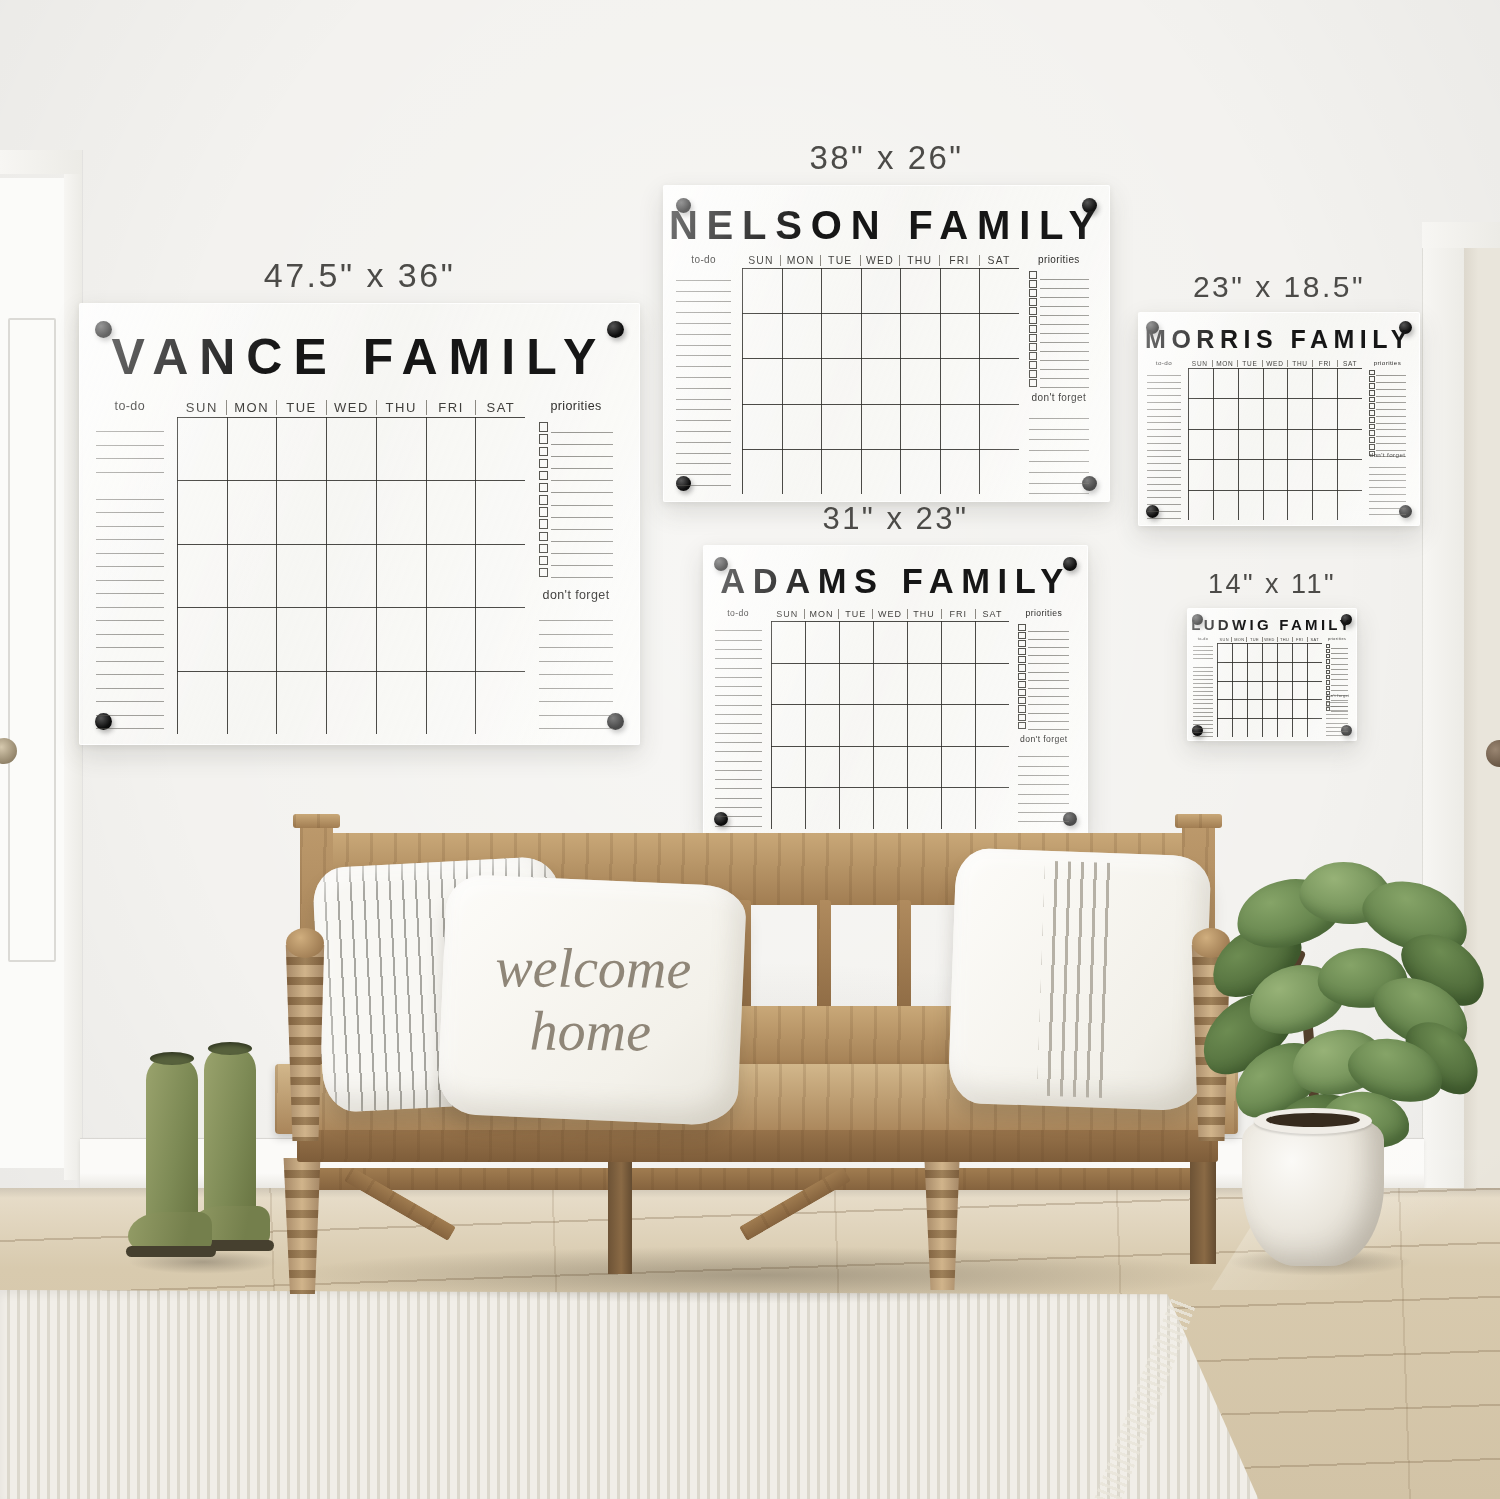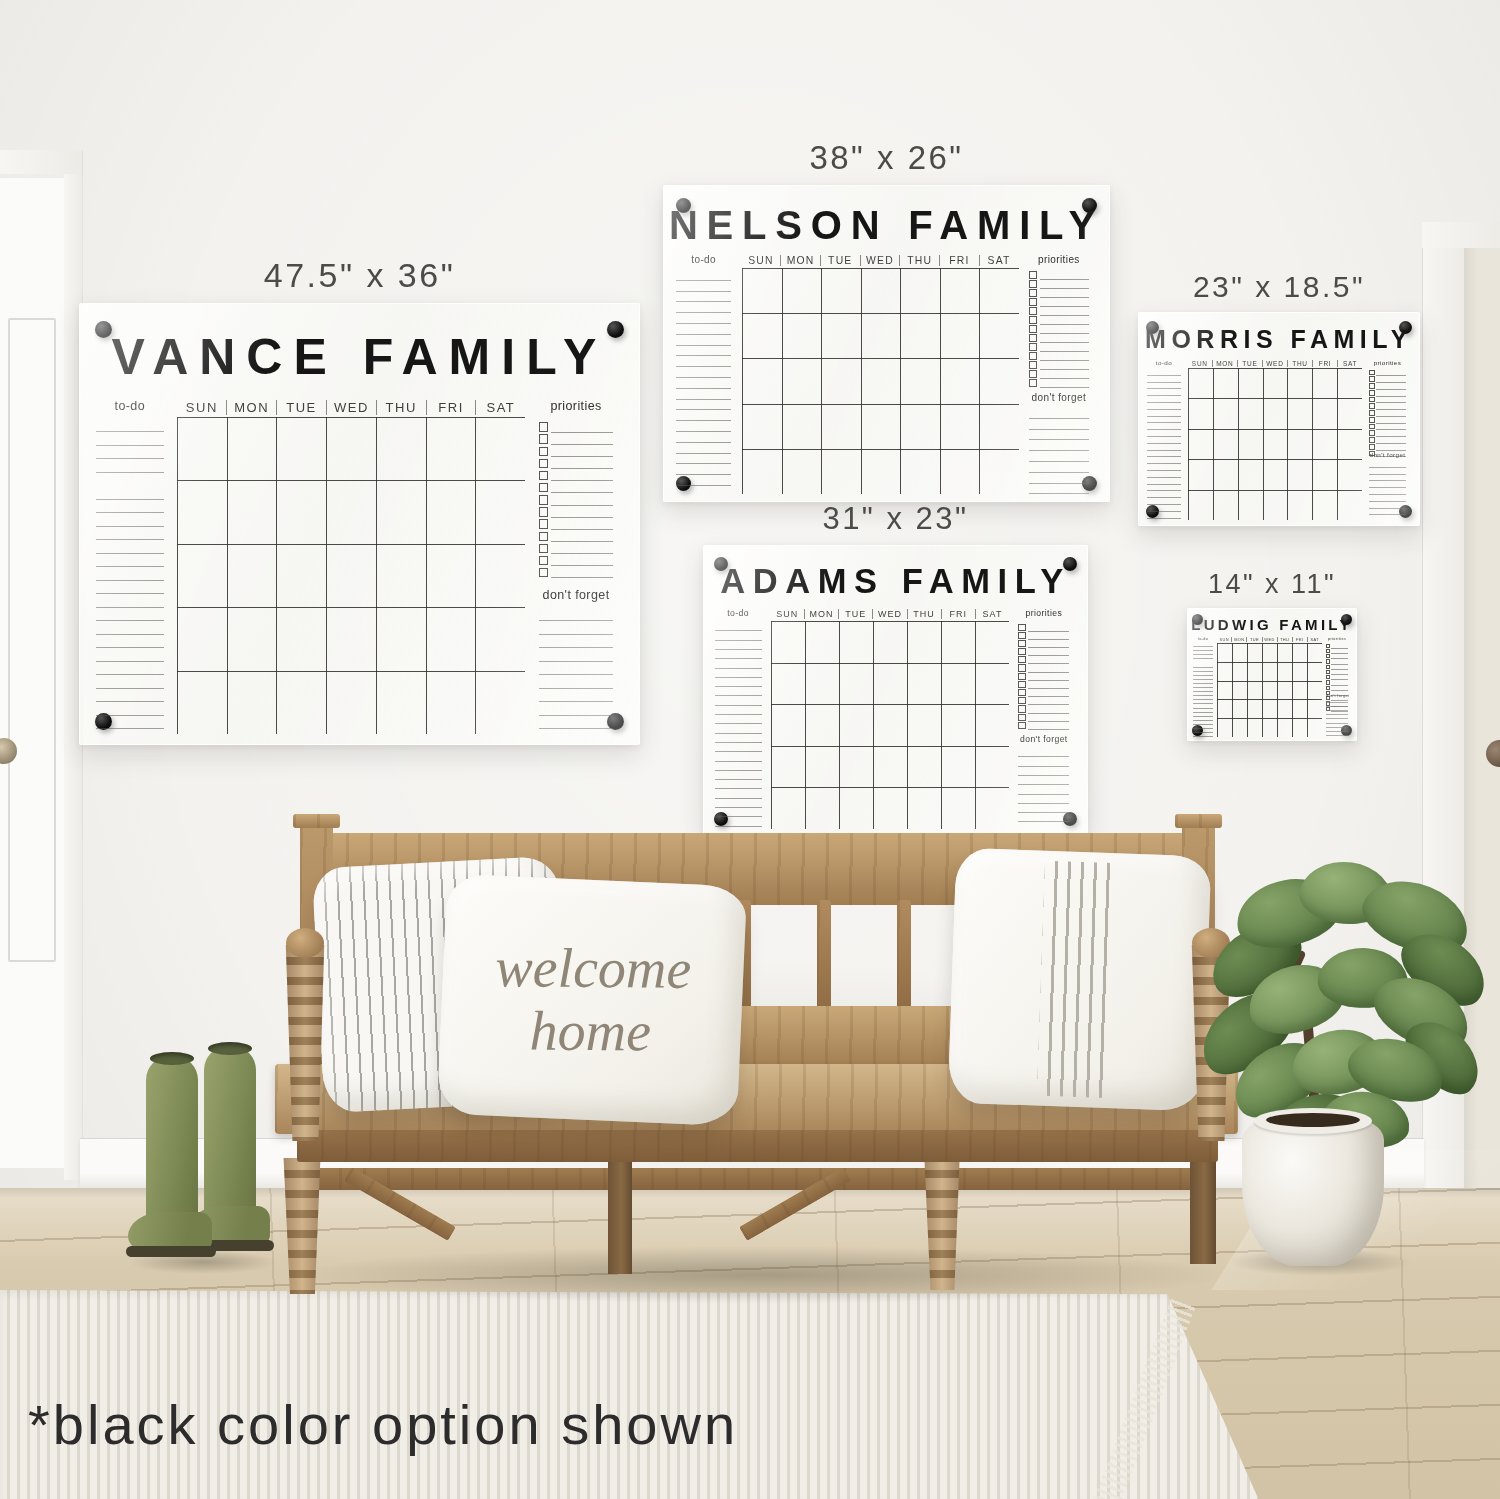--- a/index.html
+++ b/index.html
@@ -622,15 +622,14 @@
   <div class="leaf dk" style="left:1400px;top:1030px;width:86px;height:54px;transform:rotate(48deg);"></div>
   <div class="leaf" style="left:1230px;top:1048px;width:98px;height:62px;transform:rotate(-30deg);"></div>
   <div class="leaf lt" style="left:1292px;top:1030px;width:94px;height:64px;transform:rotate(-6deg);"></div>
   <div class="leaf" style="left:1348px;top:1040px;width:96px;height:60px;transform:rotate(18deg);"></div>
   <div class="leaf dk" style="left:1268px;top:1096px;width:92px;height:58px;transform:rotate(-18deg);"></div>
   <div class="leaf" style="left:1322px;top:1092px;width:88px;height:56px;transform:rotate(10deg);"></div>
   <div id="pot" class="abs" style="left:1242px;top:1116px;width:142px;height:150px;"></div>
   <div id="pot-rim" class="abs" style="left:1254px;top:1108px;width:118px;height:26px;"></div>
   <div id="pot-soil" class="abs" style="left:1266px;top:1113px;width:94px;height:14px;"></div>
 
-  <div id="caption" class="abs" style="left:28px;top:1392px;">*black color option shown</div>
 
 </div>
 
 </body></html>

